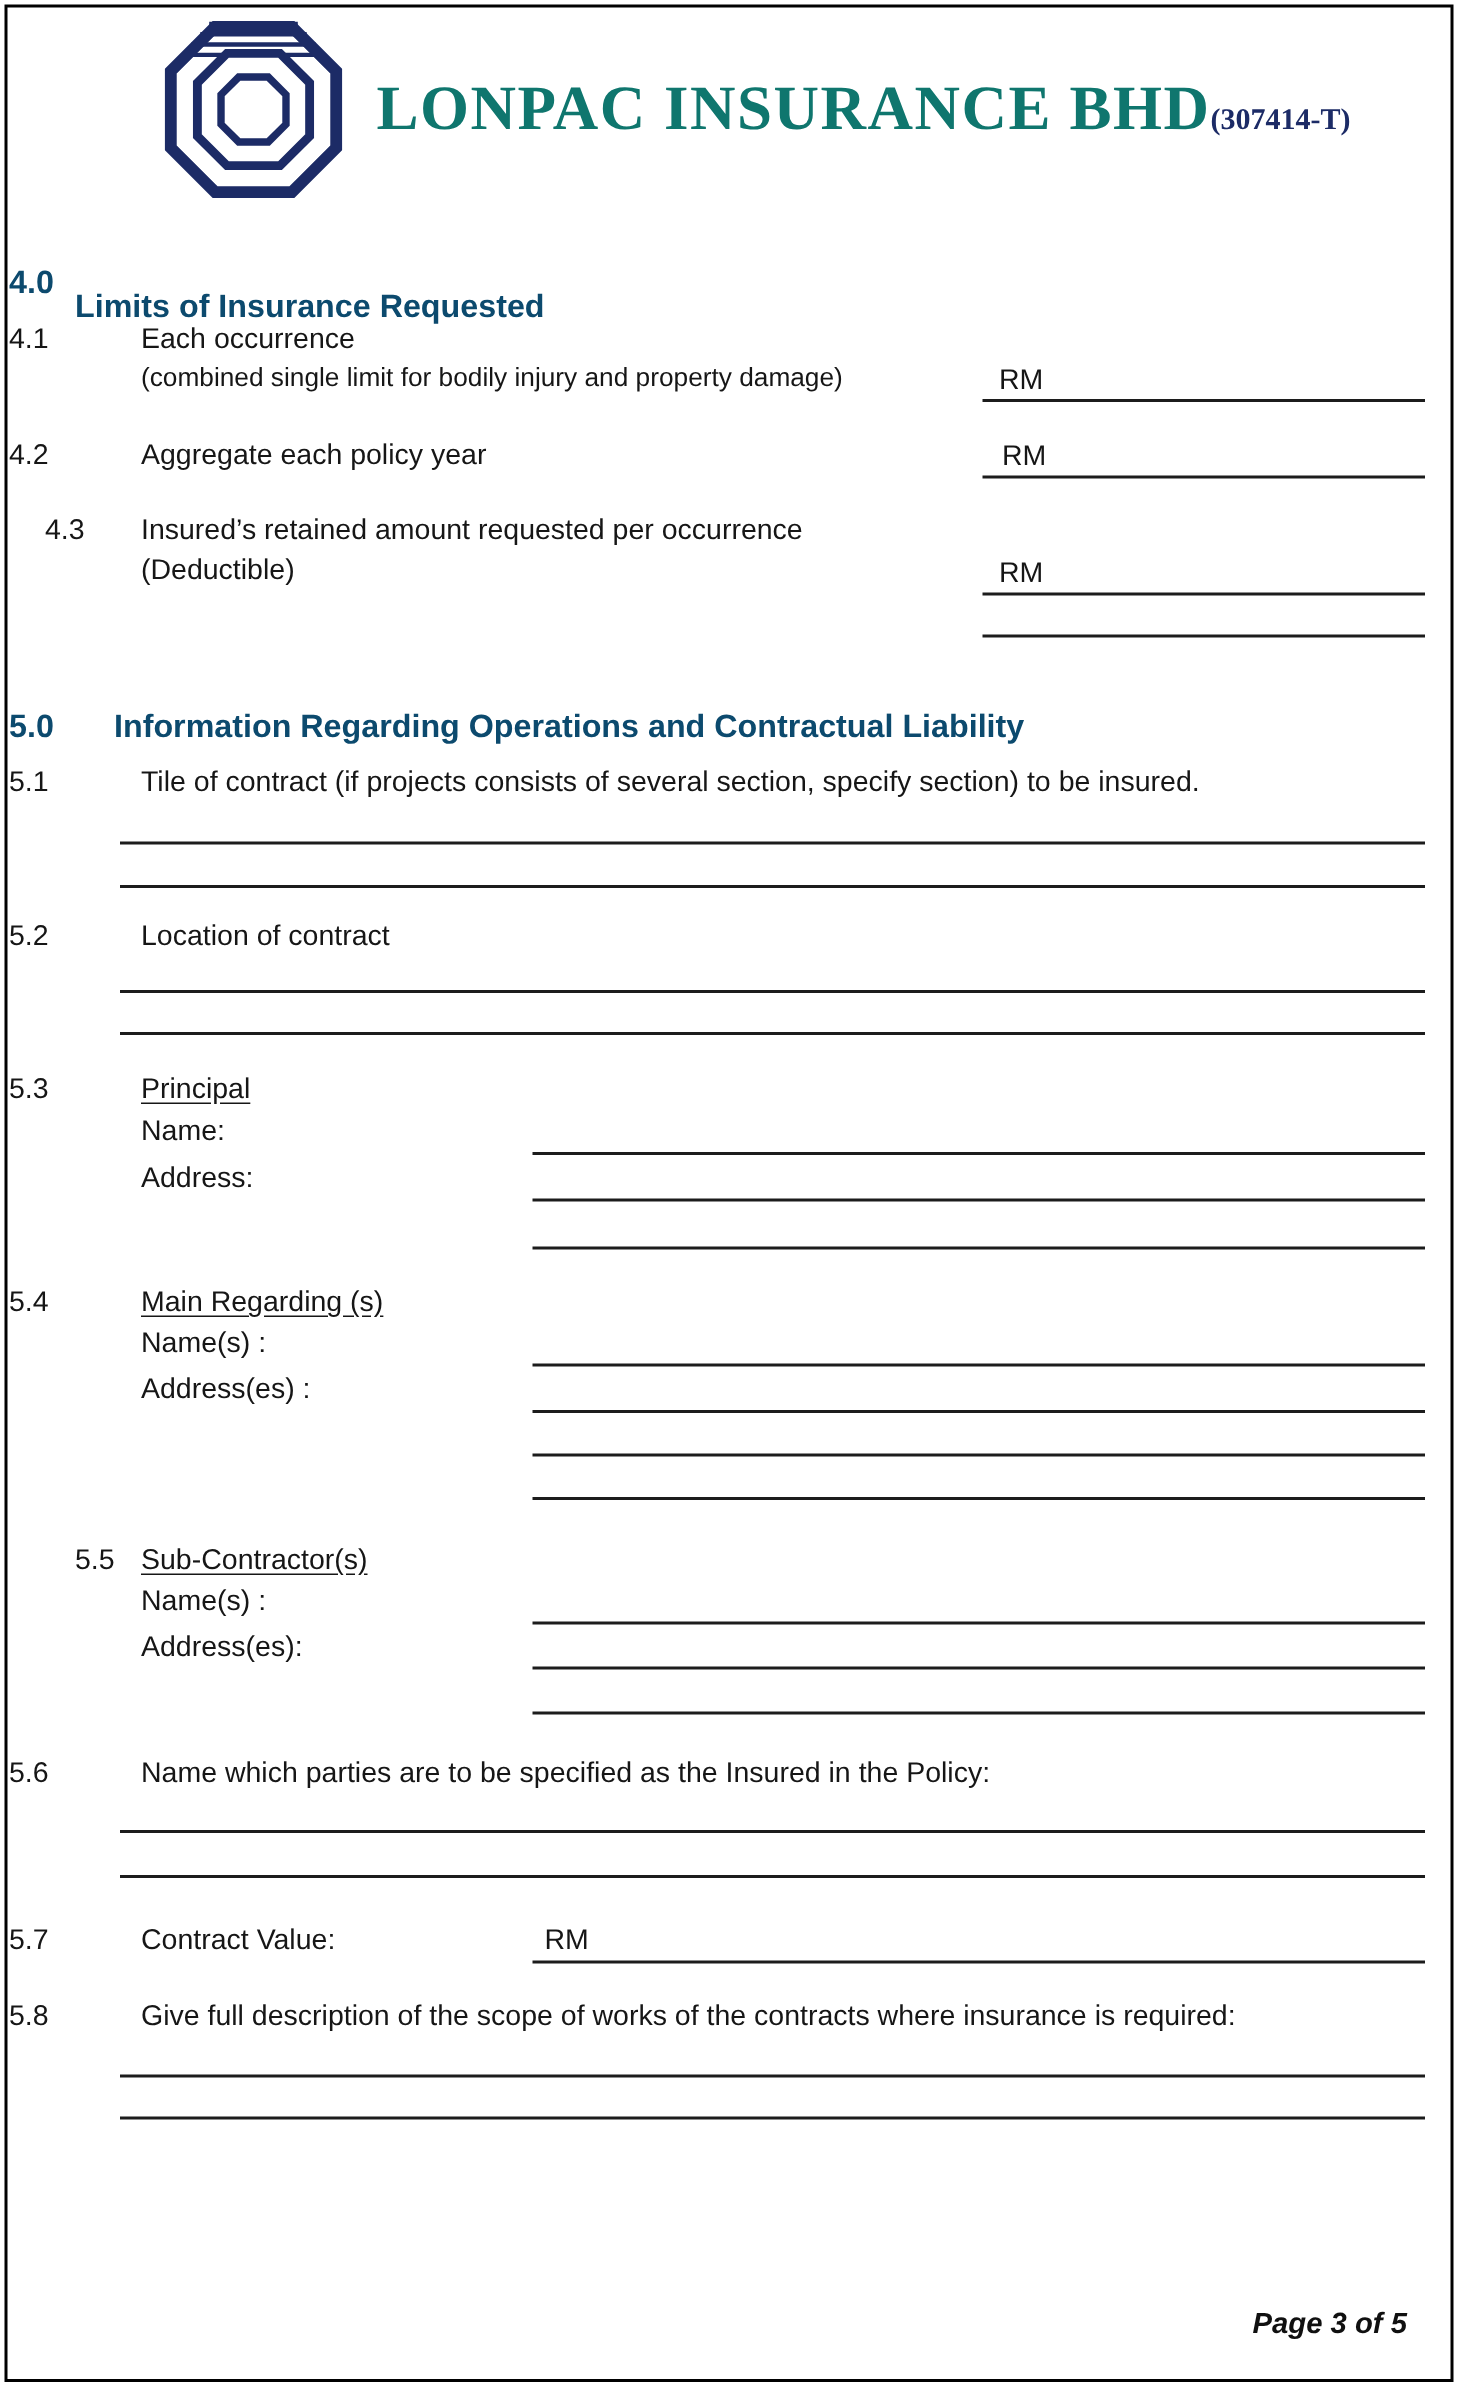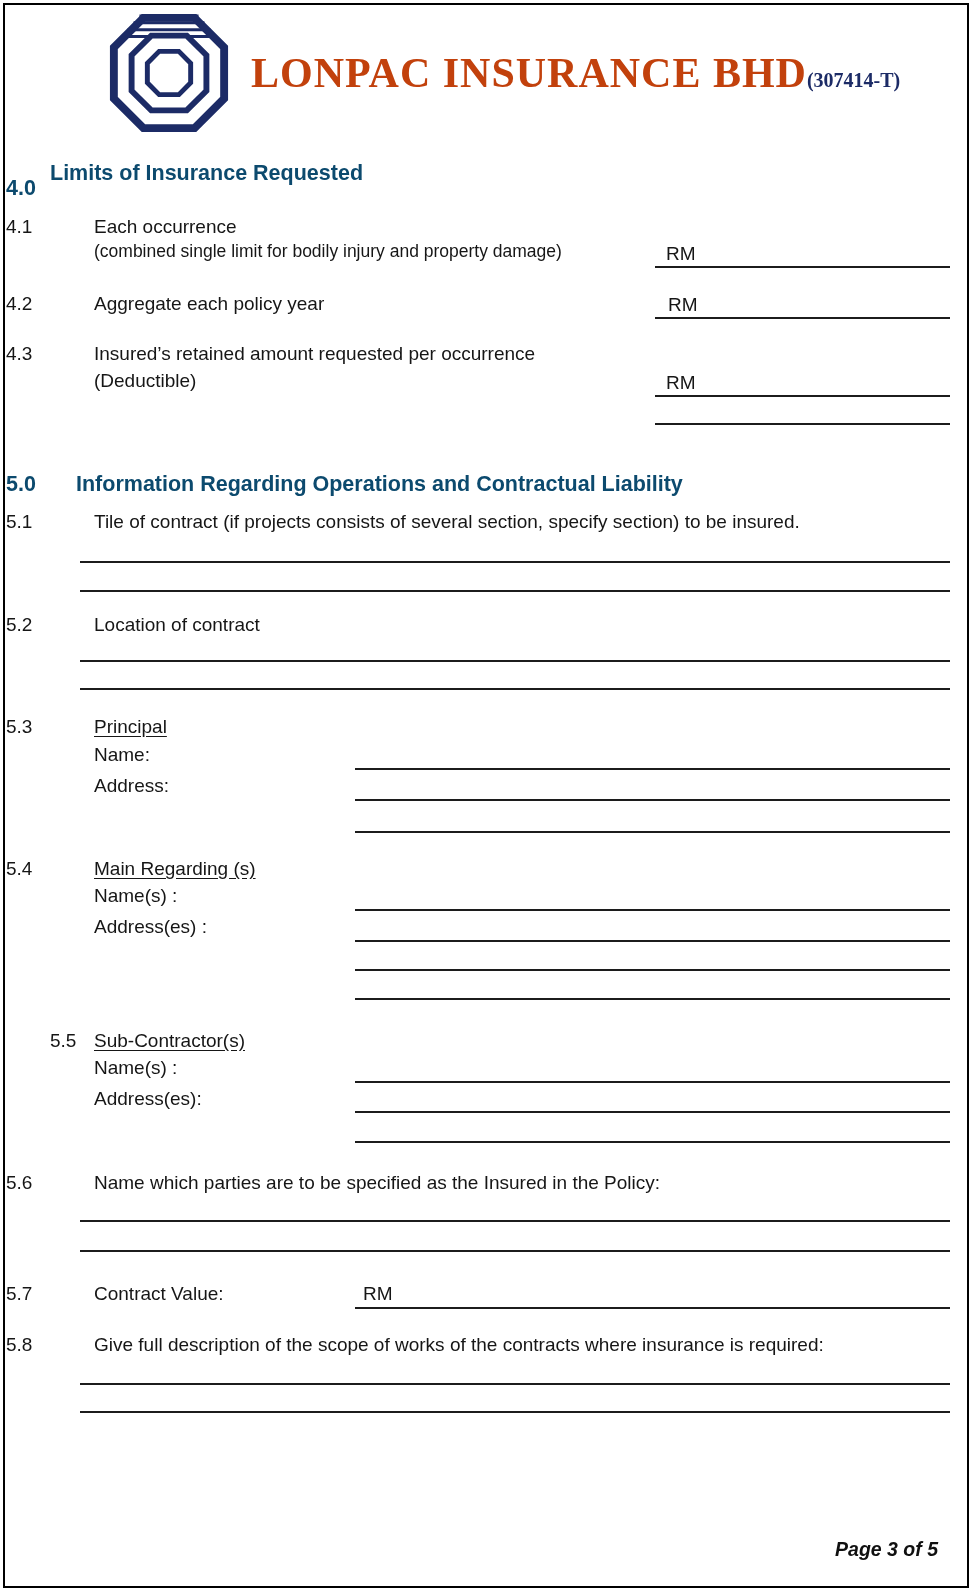--- a/index.html
+++ b/index.html
@@ -21,21 +21,21 @@
   .t { position:absolute; white-space:nowrap; }
   .num { font-size:19px; }
   .lbl { font-size:19px; }
   .sub { font-size:17.5px; }
   .heading { font-size:21.5px; font-weight:700; color:#0c4a6e; }
   .rm { font-size:19px; }
   .uline { text-decoration:underline; text-underline-offset:3px; }
   .fline { position:absolute; height:0; border-bottom:2px solid #1c1c1c; }
   .header-row { position:absolute; left:103px; top:10px; display:flex; align-items:center; }
   .brand-block { display:flex; align-items:baseline; margin-left:16px; }
-  .brand-name { font-family:"Liberation Serif", serif; font-weight:700; font-size:42px; color:#c2410c; letter-spacing:1px; }
+  .brand-name { font-family:"Liberation Serif", serif; font-weight:700; font-size:42px; color:#0f766e; letter-spacing:1px; }
   .brand-reg { font-family:"Liberation Serif", serif; font-weight:700; font-size:20px; color:#1c2b66; }
   .footer-text { position:absolute; right:34px; top:1538px; font-size:19.5px; font-weight:700; font-style:italic; color:#101010; }
 </style>
 </head>
 <body>
 
 <div class="page">
   <div class="page-border"></div>
 
   <div class="header-row">
@@ -52,34 +52,34 @@
         <path d="M56 42 H76 L88 54 V74 L76 86 H56 L44 74 V54 Z" stroke-width="5"></path>
       </g>
     </svg>
     <div class="brand-block">
       <span class="brand-name">LONPAC INSURANCE BHD</span>
       <span class="brand-reg">(307414-T)</span>
     </div>
   </div>
 
   <div class="t heading" style="left:6px;  top:176px;">4.0</div>
-  <div class="t heading" style="left:50px; top:161px;">Limits of Insurance Requested</div>
+  <div class="t heading" style="left:50px; top:192px;">Limits of Insurance Requested</div>
 
   <div class="t num" style="left:6px;  top:216px;">4.1</div>
   <div class="t lbl" style="left:94px; top:216px;">Each occurrence</div>
   <div class="t sub" style="left:94px; top:241px;">(combined single limit for bodily injury and property damage)</div>
   <div class="t rm" style="left:666px; top:243px;">RM</div>
   <div class="fline" style="left:655px; top:266px; width:295px;"></div>
 
   <div class="t num" style="left:6px;  top:293px;">4.2</div>
   <div class="t lbl" style="left:94px; top:293px;">Aggregate each policy year</div>
   <div class="t rm" style="left:668px; top:294px;">RM</div>
   <div class="fline" style="left:655px; top:317px; width:295px;"></div>
 
-  <div class="t num" style="left:6px;  top:343px;">4.3</div>
+  <div class="t num" style="left:6px;  top:343px;padding-left:24px;">4.3</div>
   <div class="t lbl" style="left:94px; top:343px;">Insured’s retained amount requested per occurrence</div>
   <div class="t lbl" style="left:94px; top:370px;">(Deductible)</div>
   <div class="t rm" style="left:666px; top:372px;">RM</div>
   <div class="fline" style="left:655px; top:395px; width:295px;"></div>
   <div class="fline" style="left:655px; top:423px; width:295px;"></div>
 
   <div class="t heading" style="left:6px;  top:472px;">5.0</div>
   <div class="t heading" style="left:52px; top:472px;margin-left:24px;">Information Regarding Operations and Contractual Liability</div>
 
   <div class="t num" style="left:6px;  top:511px;">5.1</div>

